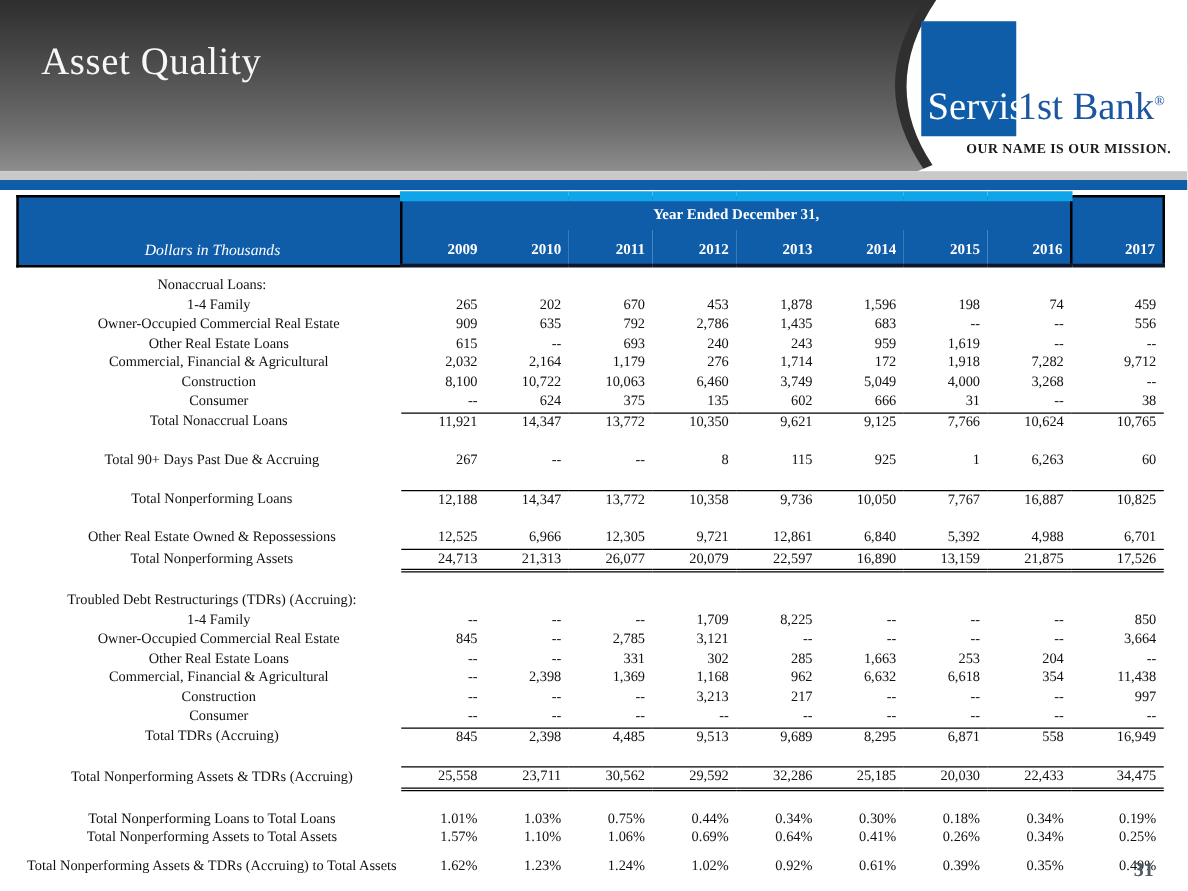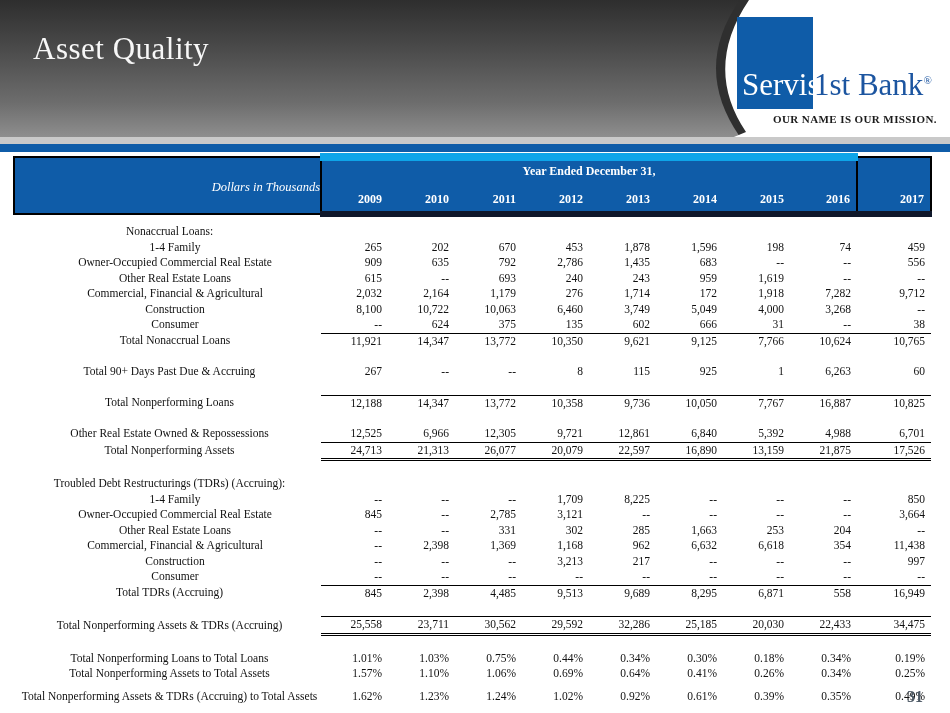--- a/index.html
+++ b/index.html
@@ -38,25 +38,25 @@
   }
   
   .tblwrap{position:absolute;left:13px;top:153px;width:917px;}
   table{border-collapse:collapse;table-layout:fixed;width:917px;}
   col.c-label{width:307px;}
   col.c-year{width:67px;}
   col.c-y17{width:74px;}
   thead th{background:#0f5ca8;color:#ffffff;font-weight:bold;font-size:12px;}
   th.corner{
     border-left:2px solid #000;border-top:2px solid #000;border-right:2px solid #000;border-bottom:2px solid #000;
-    text-align:right;vertical-align:bottom;padding:0 0 18px 5px;font-style:italic;font-weight:normal;font-size:12.5px;
+    text-align:center;vertical-align:bottom;padding:0 0 4px 5px;font-style:italic;font-weight:normal;font-size:12.5px;
   }
   th.span8{border-top:8px solid #0ea5e9;vertical-align:top;padding-top:3px;height:19px;}
   th.y17top{border-top:2px solid #000;border-left:2px solid #000;border-right:2px solid #000;}
-  th.year{vertical-align:bottom;text-align:right;padding:0 6px 4px 0;height:23px;border-bottom:6px solid #0f172a;}
+  th.year{vertical-align:bottom;text-align:right;padding:0 6px 4px 0;height:23px;border-bottom:3px solid #0f172a;}
   th.y17{border-left:2px solid #000;border-right:2px solid #000;padding-left:16px;}
   tbody td{font-size:11.5px;color:#111;height:15.5px;padding:0;line-height:15.5px;}
   td.lbl{text-align:center;white-space:nowrap;overflow:hidden;}
   td.ind0{padding-left:4px;}
   td.ind1{padding-left:15px;}
   td.num{text-align:right;padding-right:6px;white-space:nowrap;}
   td.rule-top{border-top:1px solid #000;}
   td.rule-dbl{border-bottom:3px double #000;}
   tr.spacer td{height:15px;}
   tr.spacer-sm td{height:7px;}

